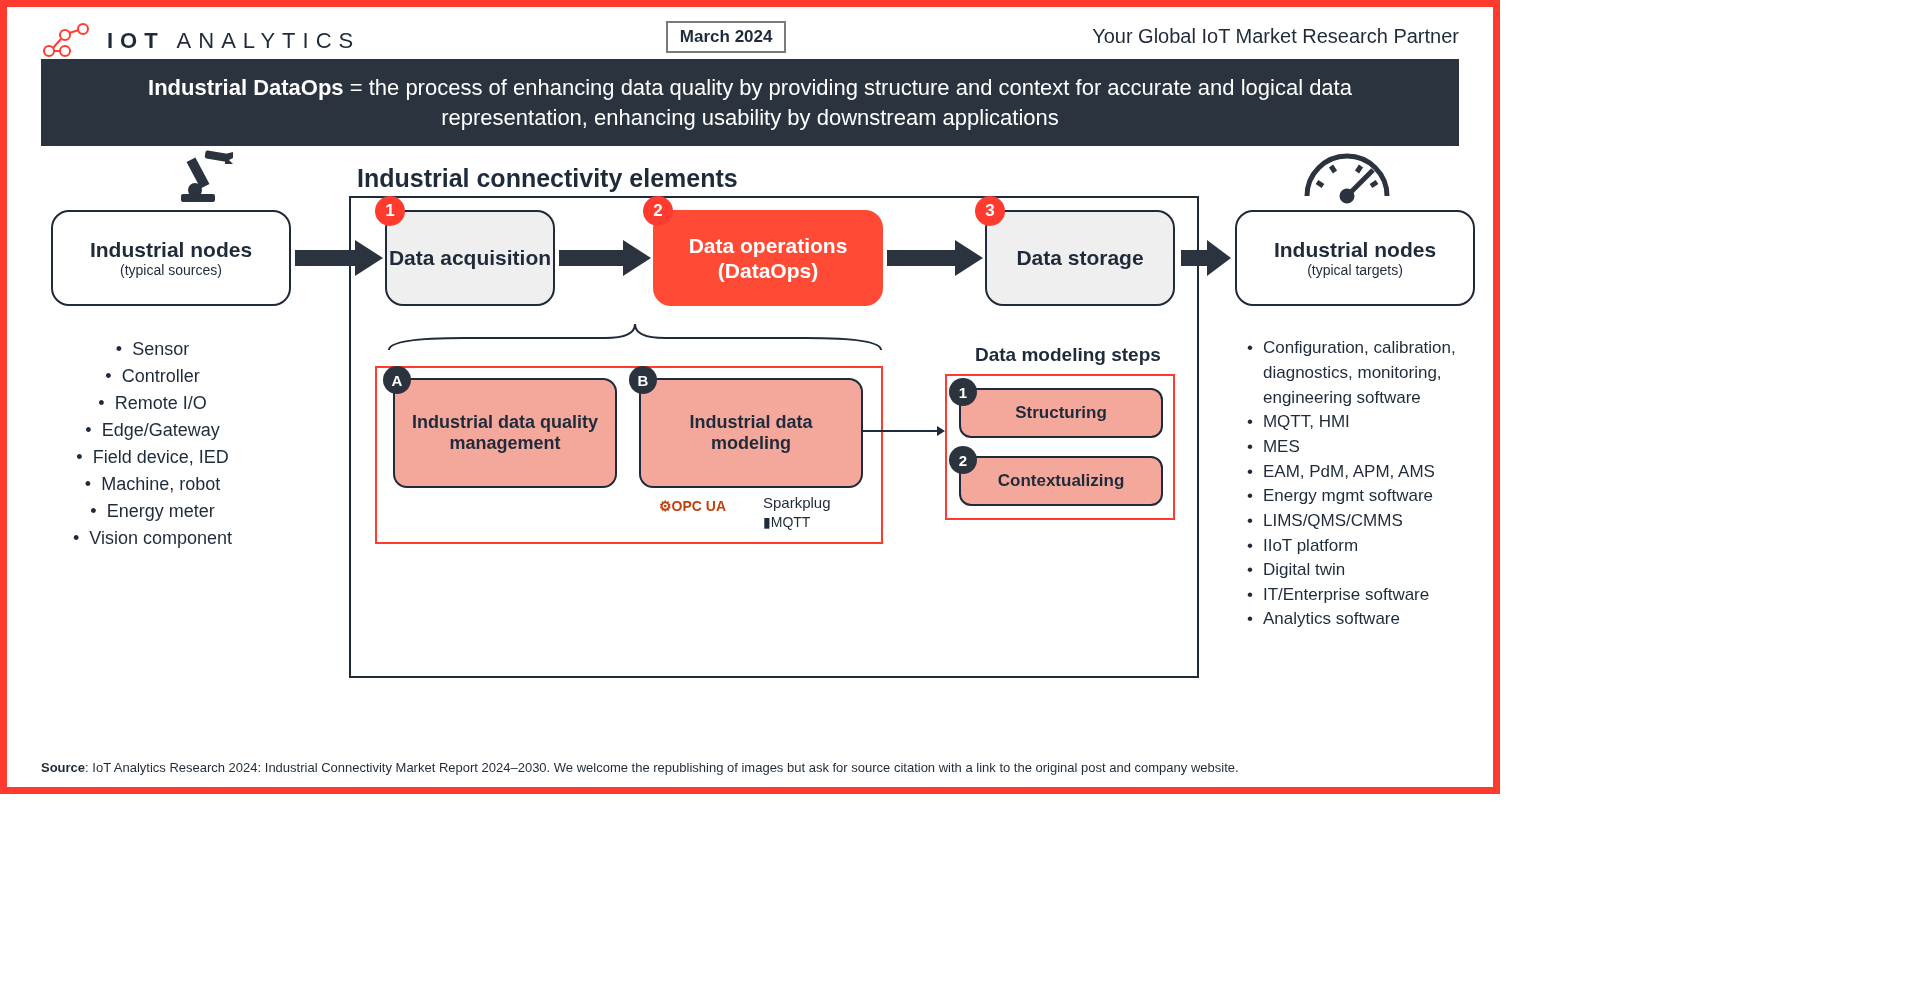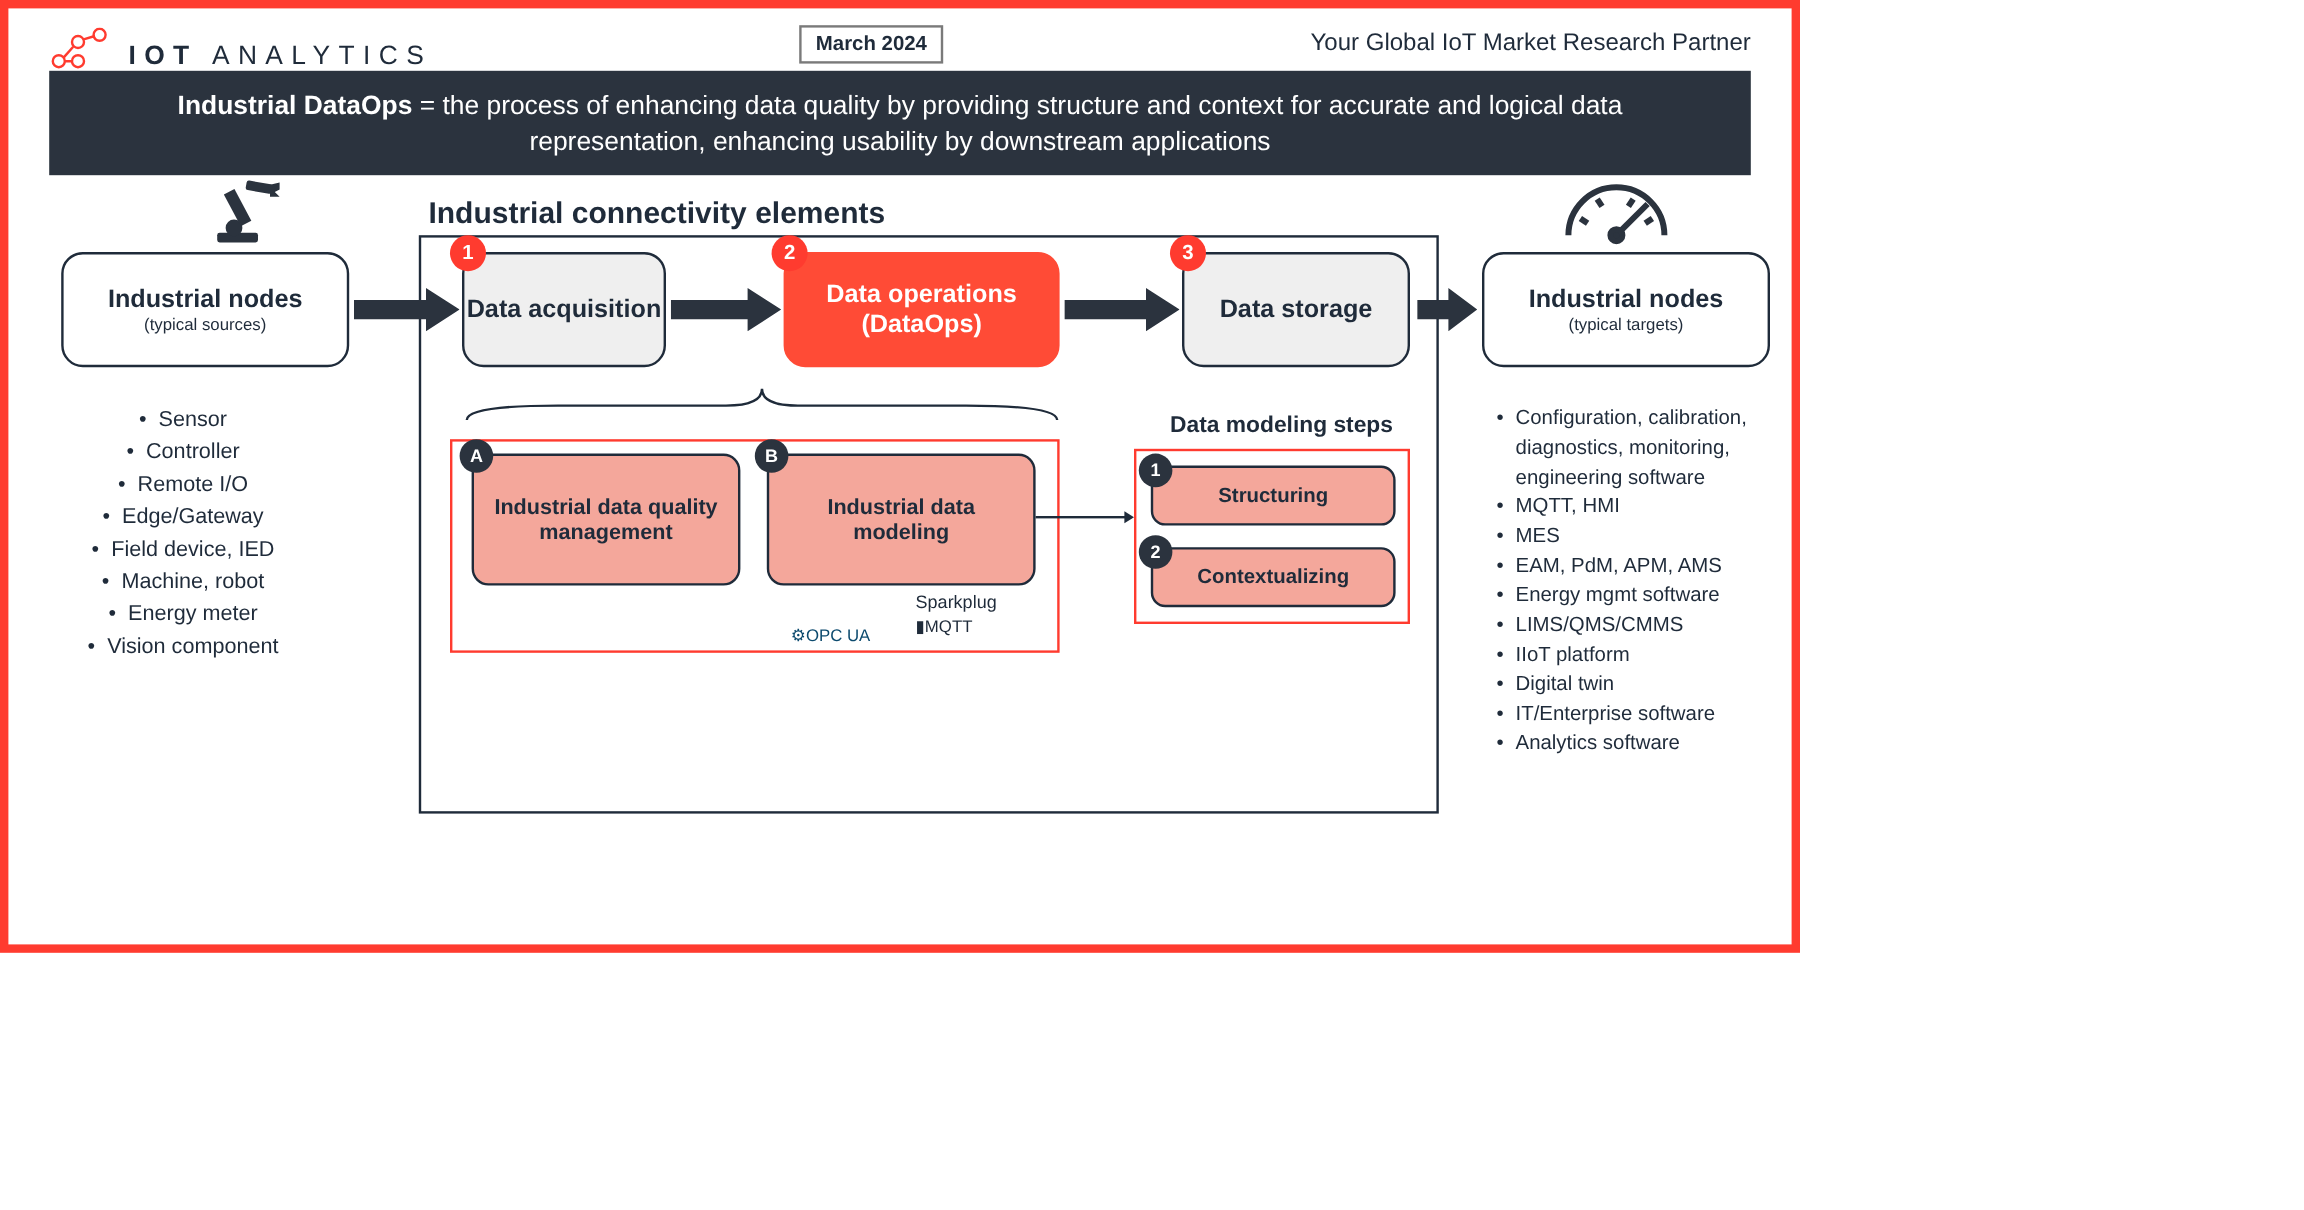--- a/index.html
+++ b/index.html
@@ -1,21 +1,21 @@
 <!DOCTYPE html>
 <html><head>
 <meta charset="utf-8">
 <style>
   *{box-sizing:border-box;margin:0;padding:0;font-family:"Segoe UI",Arial,sans-serif;}
   body{background:#fff;}
   .frame{width:1500px;height:794px;background:#fff;border:7px solid #ff3b2f;position:relative;}
 
   
   .header{display:flex;align-items:flex-start;justify-content:space-between;padding:16px 34px 0 34px;}
-  .logo{display:flex;align-items:flex-end;gap:14px;color:#1f2b3a;}
+  .logo{display:flex;align-items:center;gap:14px;color:#1f2b3a;}
   .logo-mark svg{display:block;}
   .logo-text{letter-spacing:7px;font-size:22px;font-weight:400;color:#1f2b3a;}
   .logo-text b{font-weight:700;letter-spacing:7px;}
   .date-badge{border:2px solid #7a7a7a;padding:4px 12px;font-weight:700;font-size:17px;color:#1f2b3a;margin-top:-2px;}
   .tagline{font-size:20px;color:#1f2b3a;padding-top:2px;}
 
   
   .title{font-size:50px;font-weight:700;color:#1f2b3a;padding:10px 34px 10px 34px;}
 
   
@@ -59,21 +59,21 @@
   
   .brace{position:absolute;left:348px;top:158px;width:500px;height:36px;}
 
   
   .sub-box{position:absolute;left:338px;top:204px;width:508px;height:178px;border:2px solid #ff3b2f;}
   .pill{position:absolute;width:224px;height:110px;border:2px solid #1f2b3a;border-radius:14px;background:#f4a79b;display:flex;align-items:center;justify-content:center;text-align:center;font-weight:700;font-size:18px;color:#1f2b3a;padding:0 8px;}
   .badge{position:absolute;top:-14px;left:-12px;width:28px;height:28px;border-radius:50%;background:#2b333e;color:#fff;display:flex;align-items:center;justify-content:center;font-size:15px;font-weight:700;}
   .pill-a{left:356px;top:216px;}
   .pill-b{left:602px;top:216px;}
 
-  .opc-ua{position:absolute;left:622px;top:336px;font-size:14px;font-weight:400;color:#0c4a6e;margin-top:23px;}
+  .opc-ua{position:absolute;left:622px;top:336px;font-size:14px;font-weight:700;color:#c2410c;}
   .sparkplug{position:absolute;left:726px;top:332px;font-size:15px;color:#1f2b3a;}
   .mqtt{position:absolute;left:726px;top:352px;font-size:14px;color:#1f2b3a;}
 
   
   .steps-label{position:absolute;left:938px;top:182px;font-size:19px;font-weight:700;color:#1f2b3a;}
   .steps-box{position:absolute;left:908px;top:212px;width:230px;height:146px;border:2px solid #ff3b2f;}
   .mini-pill{position:absolute;width:204px;height:50px;border:2px solid #1f2b3a;border-radius:12px;background:#f4a79b;display:flex;align-items:center;justify-content:center;font-weight:700;font-size:17px;color:#1f2b3a;}
   .mini-pill .badge{top:-12px;left:-12px;}
   .mp1{left:922px;top:226px;}
   .mp2{left:922px;top:294px;}
@@ -242,14 +242,17 @@
       <div class="badge">1</div>
       <span>Structuring</span>
     </div>
     <div class="mini-pill mp2">
       <div class="badge">2</div>
       <span>Contextualizing</span>
     </div>
 
   </div>
 
+  <div class="source-line">
+    <b>Source</b><span>: IoT Analytics Research 2024: Industrial Connectivity Market Report 2024–2030. We welcome the republishing of images but ask for source citation with a link to the original post and company website.</span>
+  </div>
 
 </div>
 
 </body></html>

